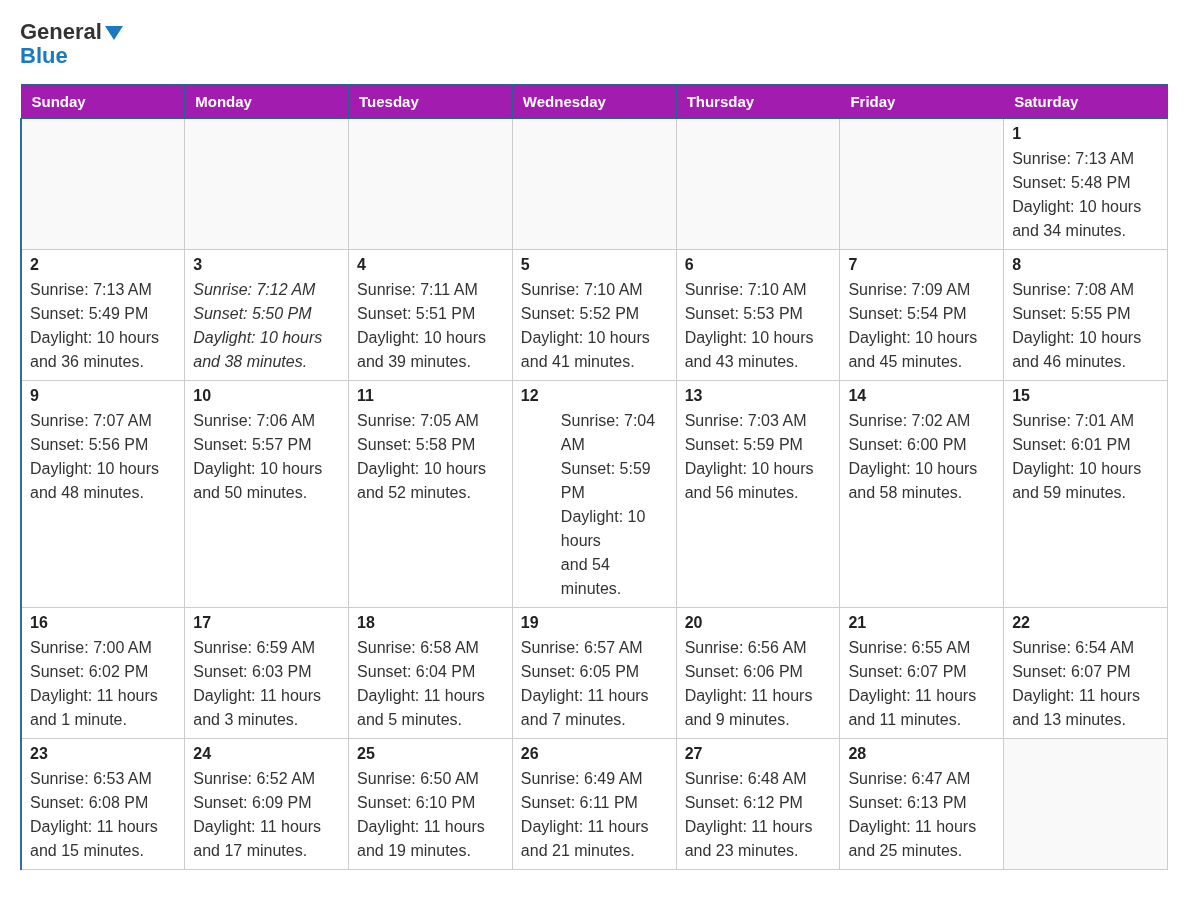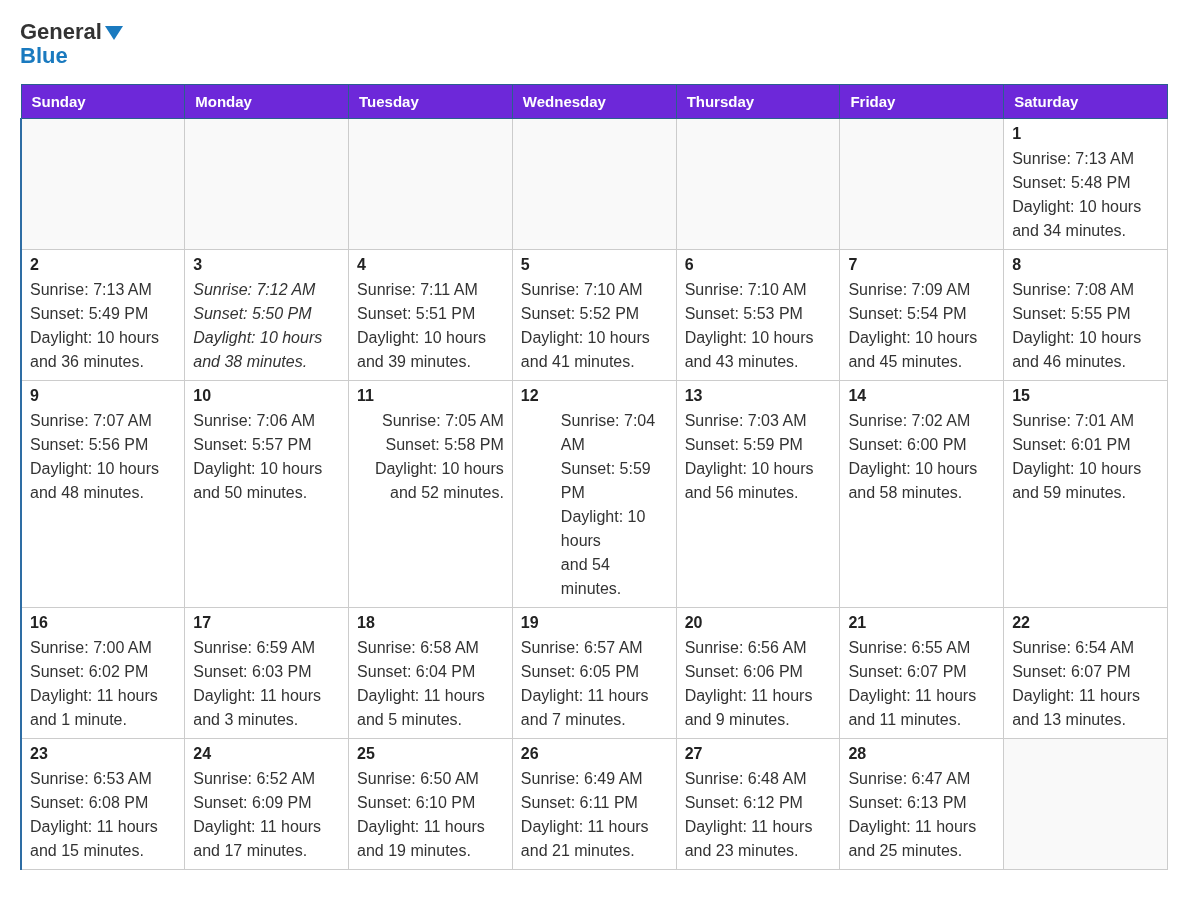--- a/index.html
+++ b/index.html
@@ -59,21 +59,21 @@
       font-size: 20px;
       color: #444;
       margin-top: 4px;
     }
     .calendar {
       width: 100%;
       border-collapse: collapse;
       border: 1px solid #ccc;
     }
     .calendar thead tr th {
-      background: #6d28d9;
+      background: #a21caf;
       color: #fff;
       font-size: 15px;
       font-weight: bold;
       padding: 8px 10px;
       text-align: left;
       border: 1px solid #2a5f8f;
     }
     .calendar tbody tr td {
       border: 1px solid #ccc;
       vertical-align: top;
@@ -206,21 +206,21 @@
         </td>
         <td>
           <span class="day-number">10</span>
           <div class="day-info" style="white-space: pre-line;">Sunrise: 7:06 AM
 Sunset: 5:57 PM
 Daylight: 10 hours
 and 50 minutes.</div>
         </td>
         <td>
           <span class="day-number">11</span>
-          <div class="day-info" style="white-space: pre-line; text-align: right;">Sunrise: 7:05 AM
+          <div class="day-info" style="white-space: pre-line;">Sunrise: 7:05 AM
 Sunset: 5:58 PM
 Daylight: 10 hours
 and 52 minutes.</div>
         </td>
         <td>
           <span class="day-number">12</span>
           <div class="day-info" style="white-space: pre-line; margin-left: 40px;">Sunrise: 7:04 AM
 Sunset: 5:59 PM
 Daylight: 10 hours
 and 54 minutes.</div>

